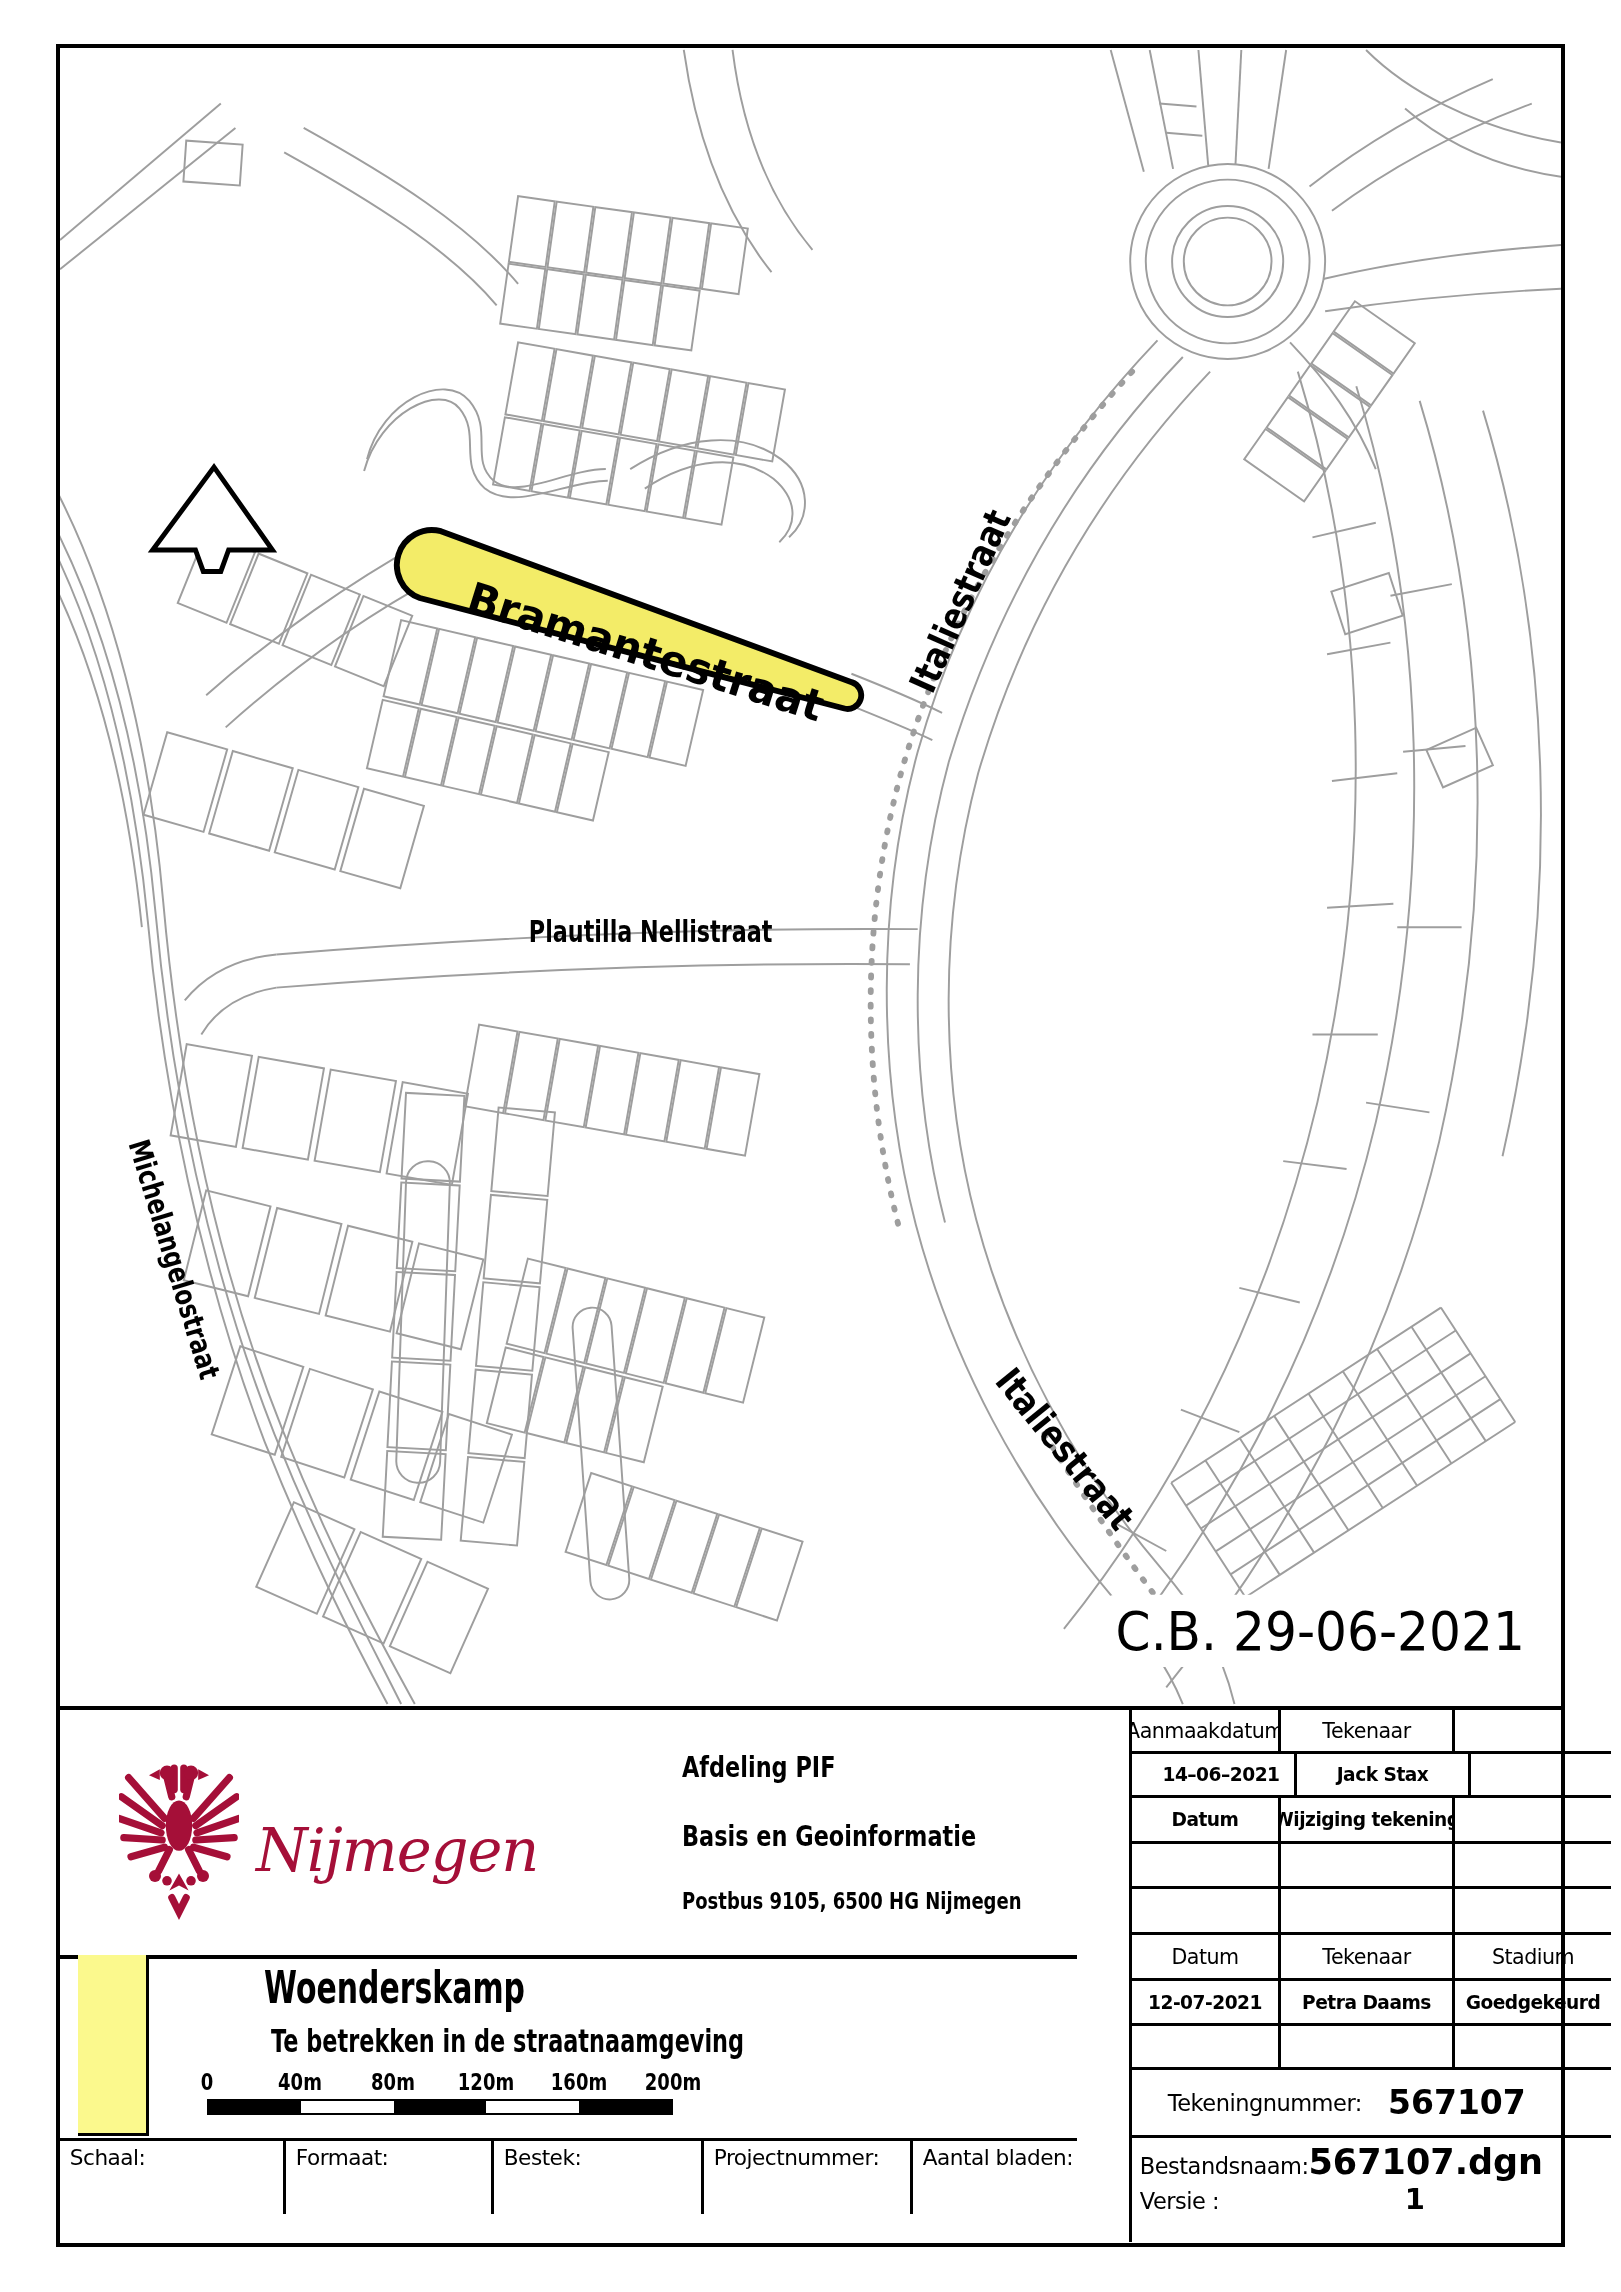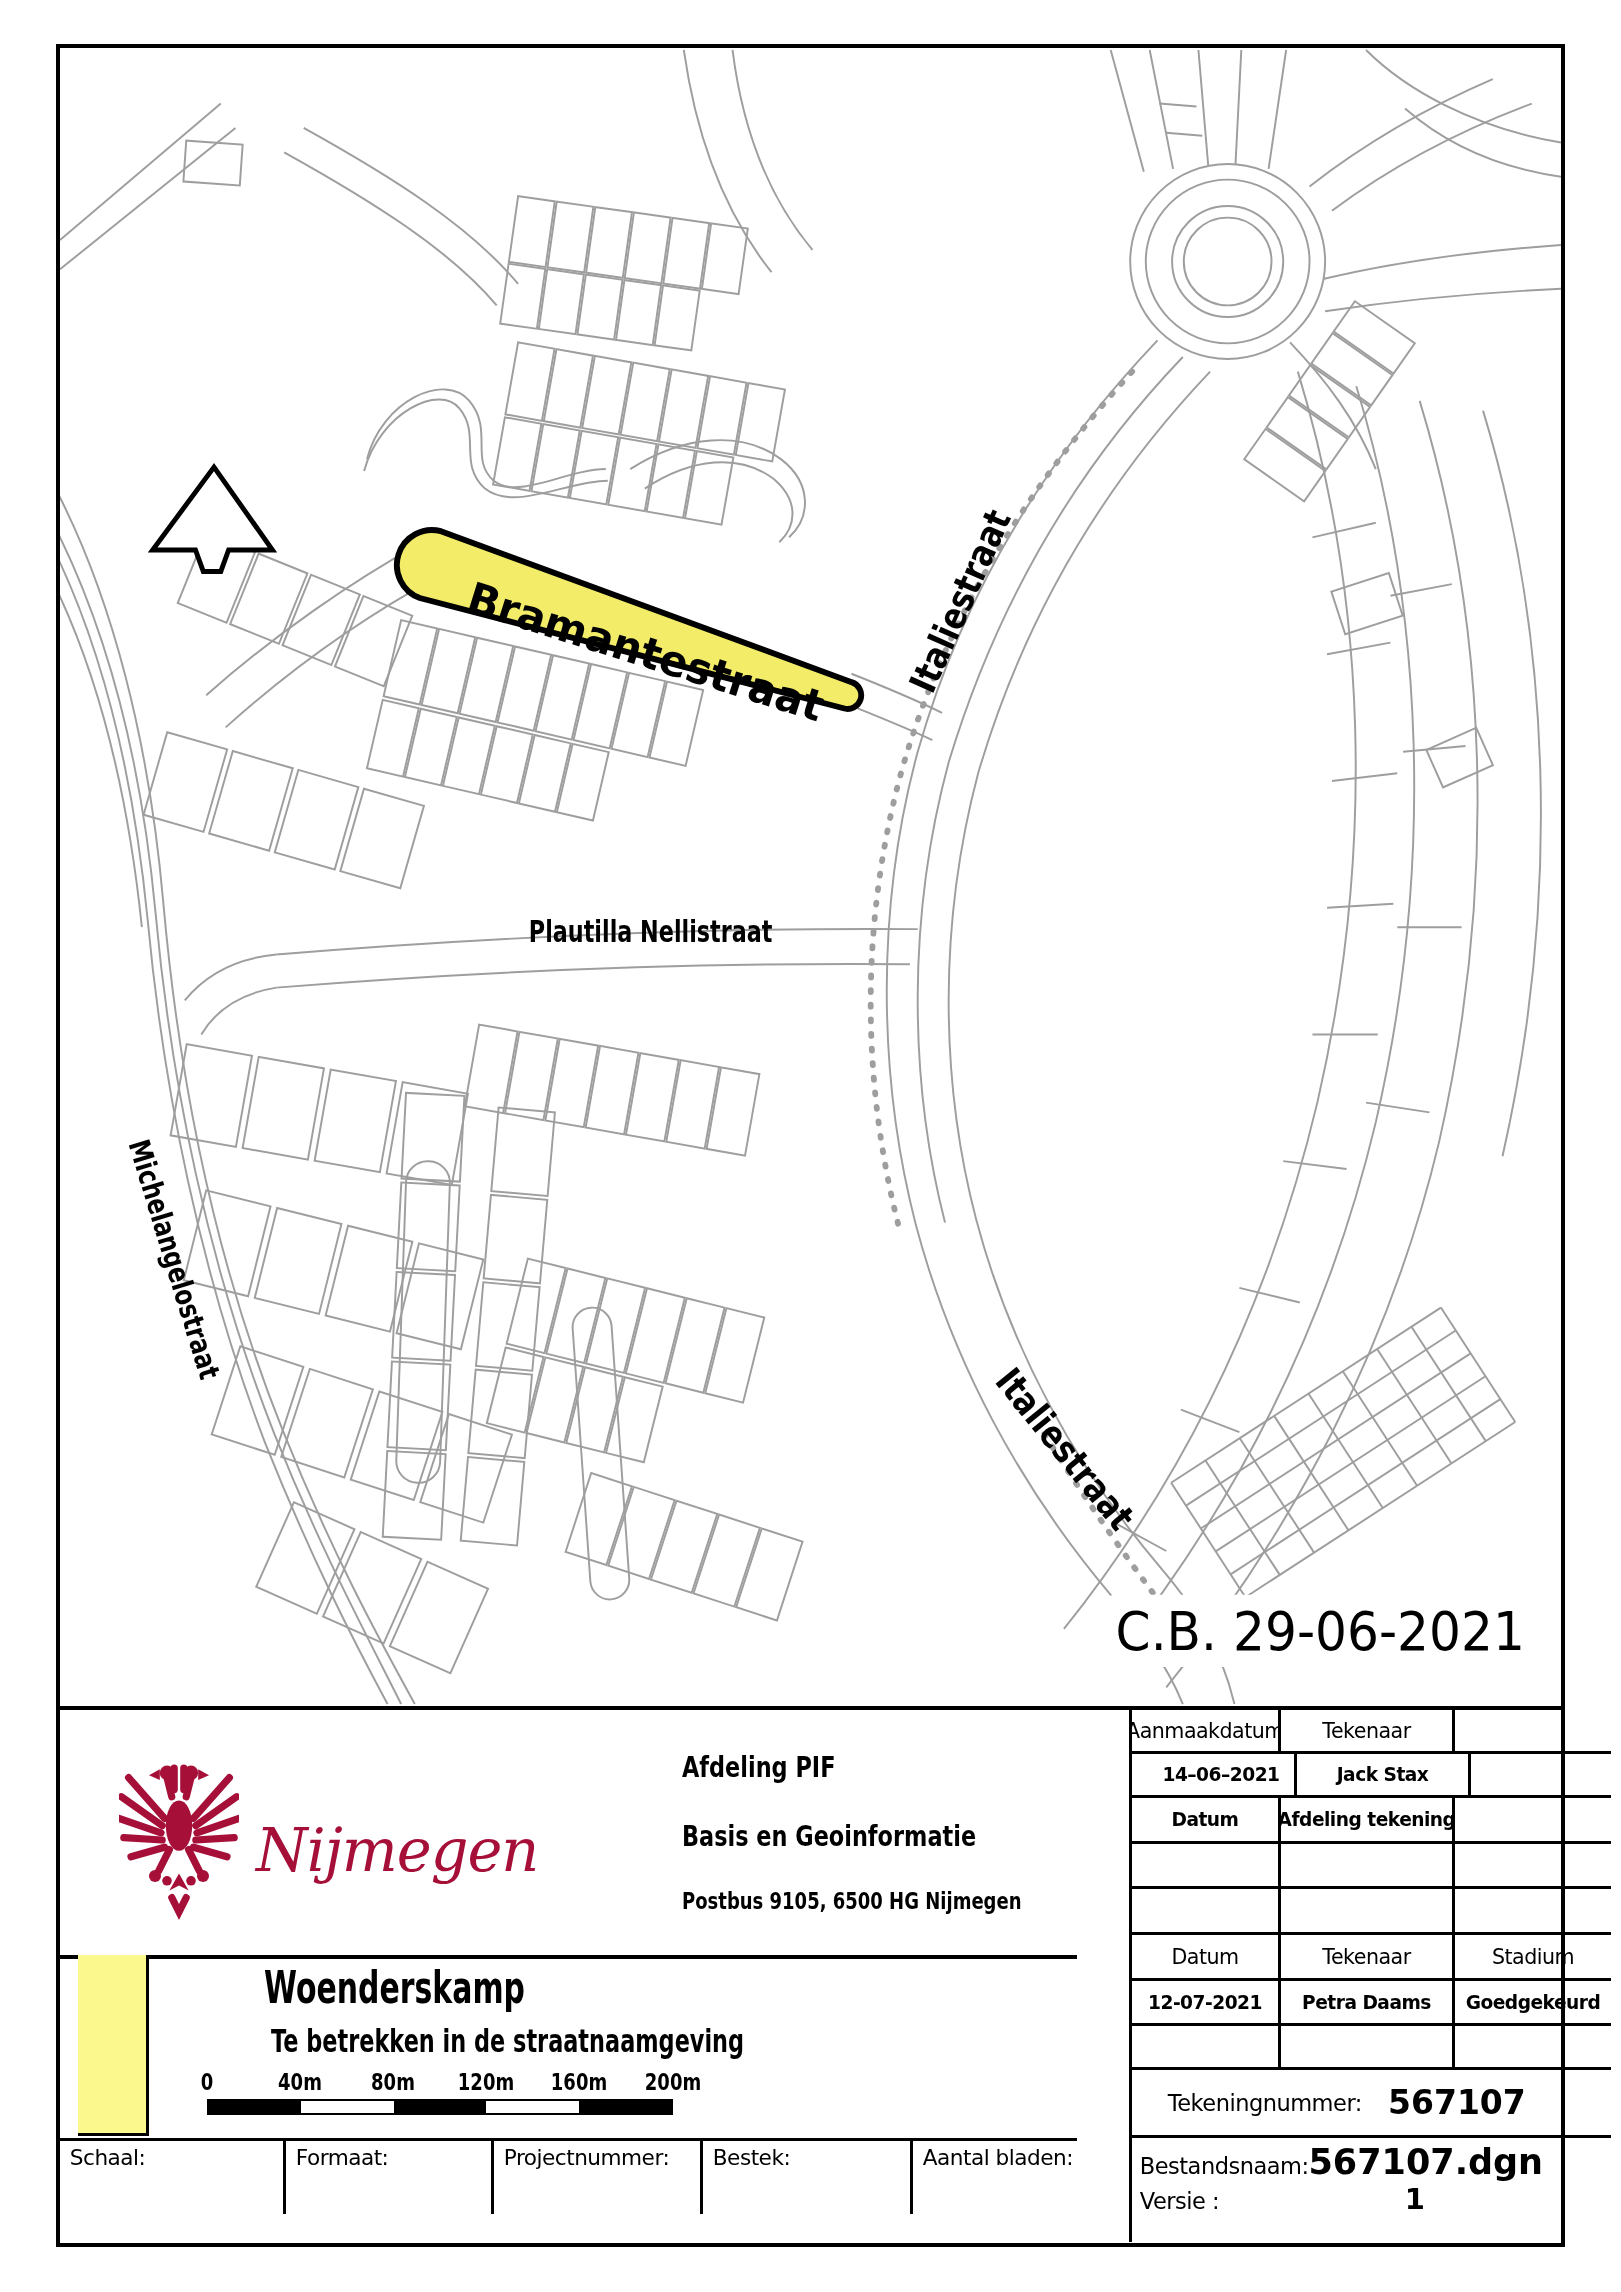--- a/index.html
+++ b/index.html
@@ -361,39 +361,39 @@
       <div class="sb-b"></div>
         <div class="sb-w"></div>
         <div class="sb-b"></div>
         <div class="sb-w"></div>
         <div class="sb-b"></div>
     </div>
 
     <div class="bstrip">
       <div class="bcell bc1">Schaal:</div>
       <div class="bcell bc2">Formaat:</div>
+      <div class="bcell bc4">Bestek:</div>
       <div class="bcell bc3">Projectnummer:</div>
-      <div class="bcell bc4">Bestek:</div>
       <div class="bcell bc5" style="border-right:none;">Aantal bladen:</div>
     </div>
 
     <div class="tb-right">
       <div class="trow" style="height:44px;">
         <div class="tcell c1 r-head">Aanmaakdatum</div>
         <div class="tcell c2 r-head">Tekenaar</div>
         <div class="tcell c3 r-head"></div>
       </div>
       <div class="trow" style="height:44px;padding-left:16px;">
         <div class="tcell c1 r-val">14–06–2021</div>
         <div class="tcell c2 r-val">Jack Stax</div>
         <div class="tcell c3 r-val"></div>
       </div>
       <div class="trow" style="height:46px;">
         <div class="tcell c1 r-val">Datum</div>
-        <div class="tcell c2 r-val">Afdeling tekening</div>
+        <div class="tcell c2 r-val">Wijziging tekening</div>
         <div class="tcell c3 r-val"></div>
       </div>
       <div class="trow" style="height:45px;">
         <div class="tcell c1"></div>
         <div class="tcell c2"></div>
         <div class="tcell c3"></div>
       </div>
       <div class="trow" style="height:46px;">
         <div class="tcell c1"></div>
         <div class="tcell c2"></div>

